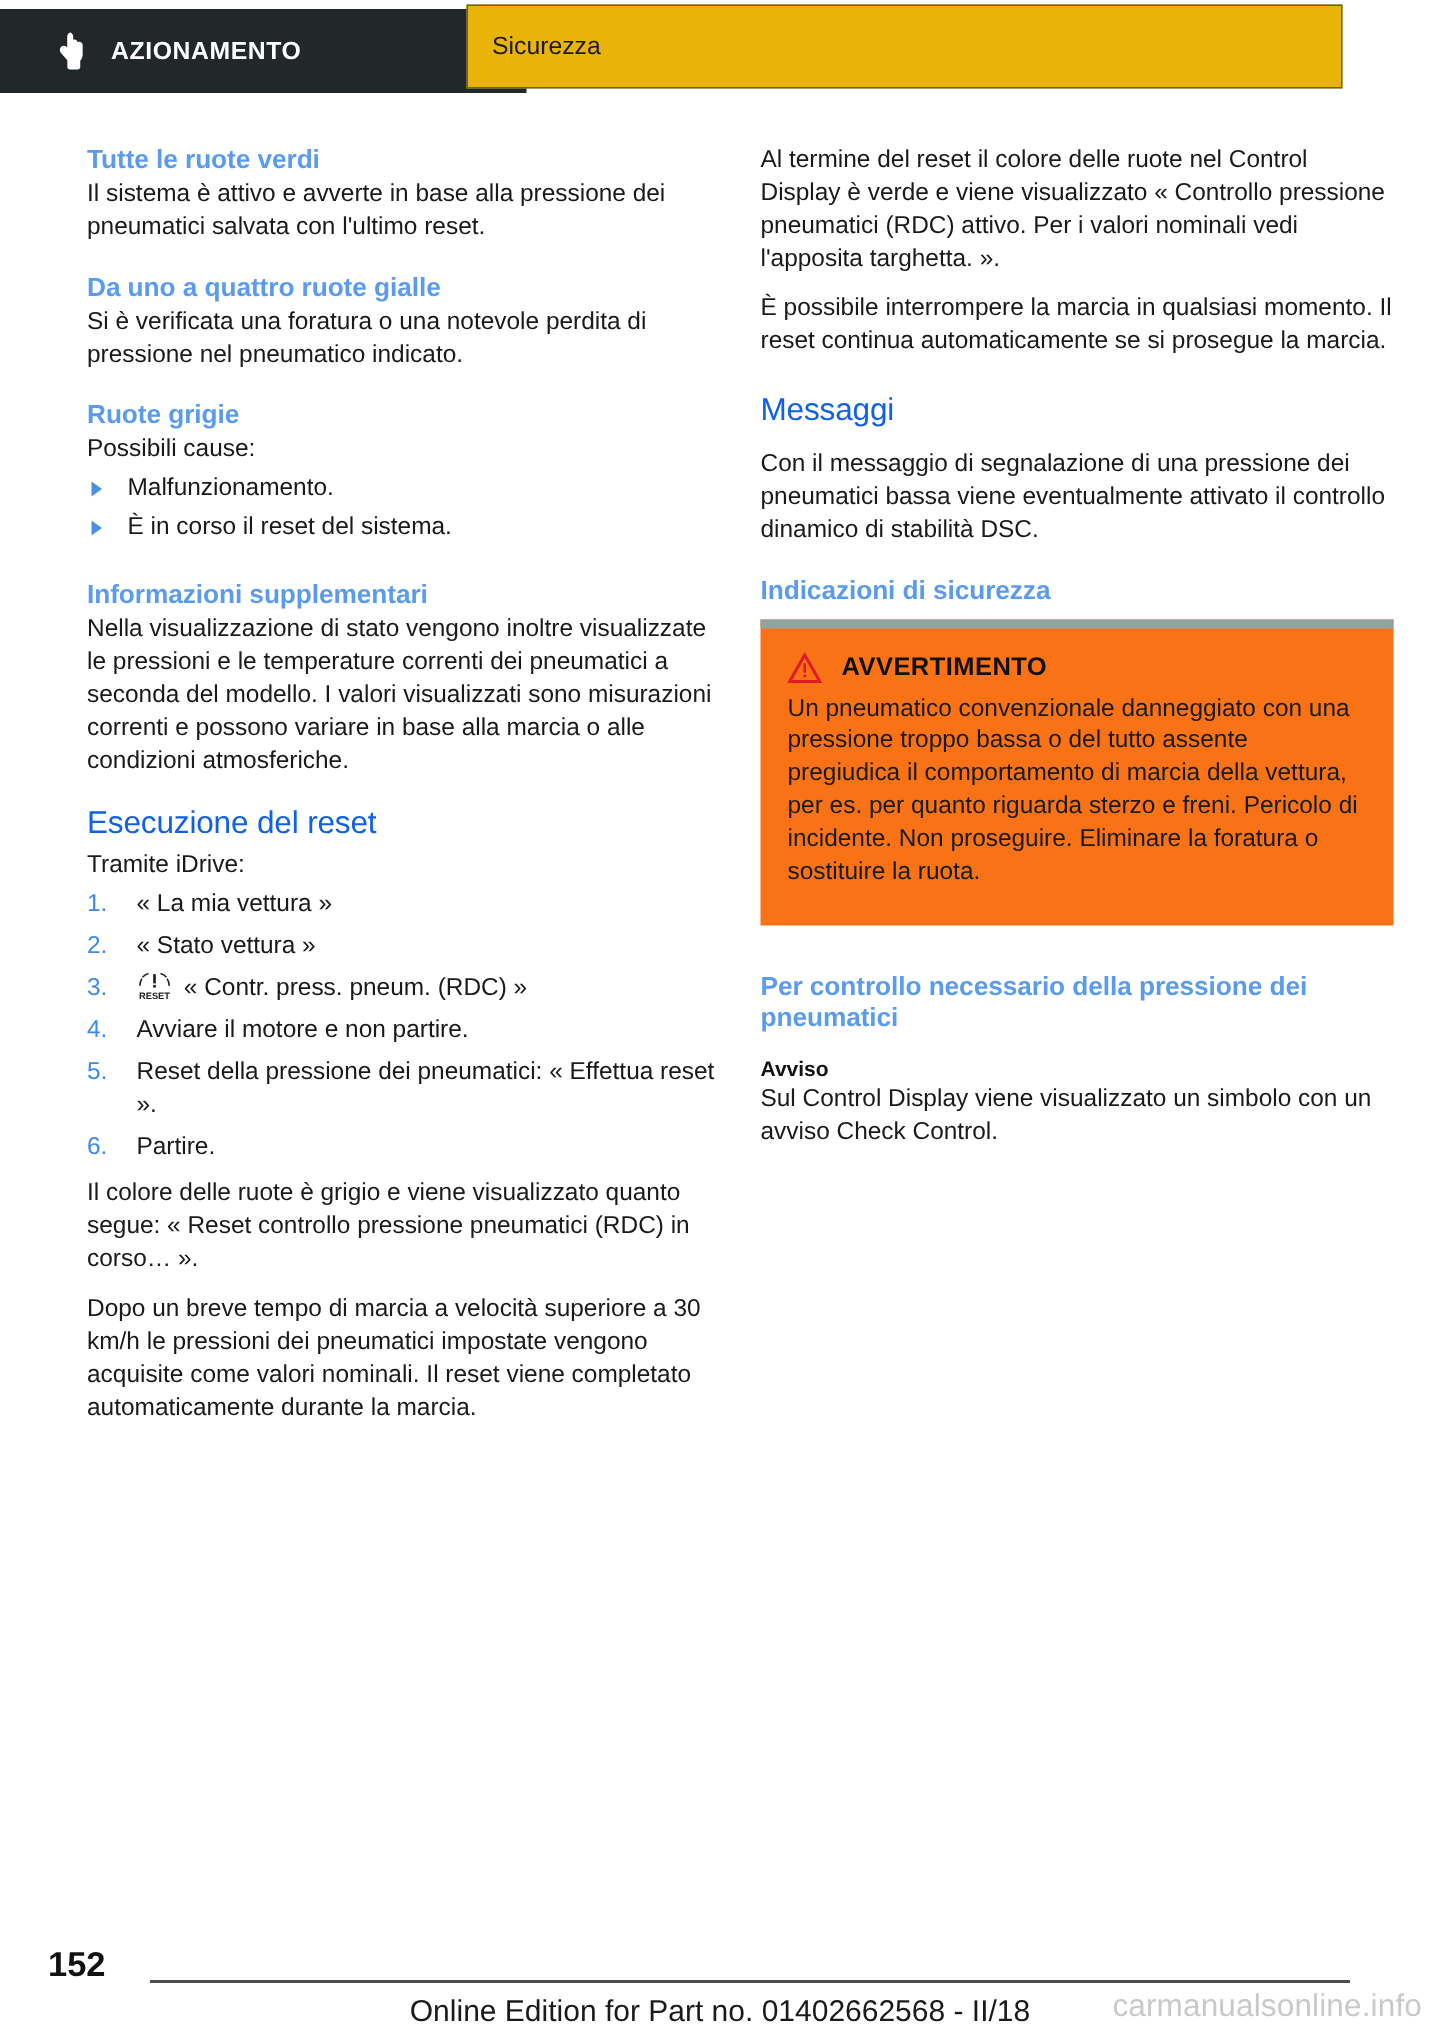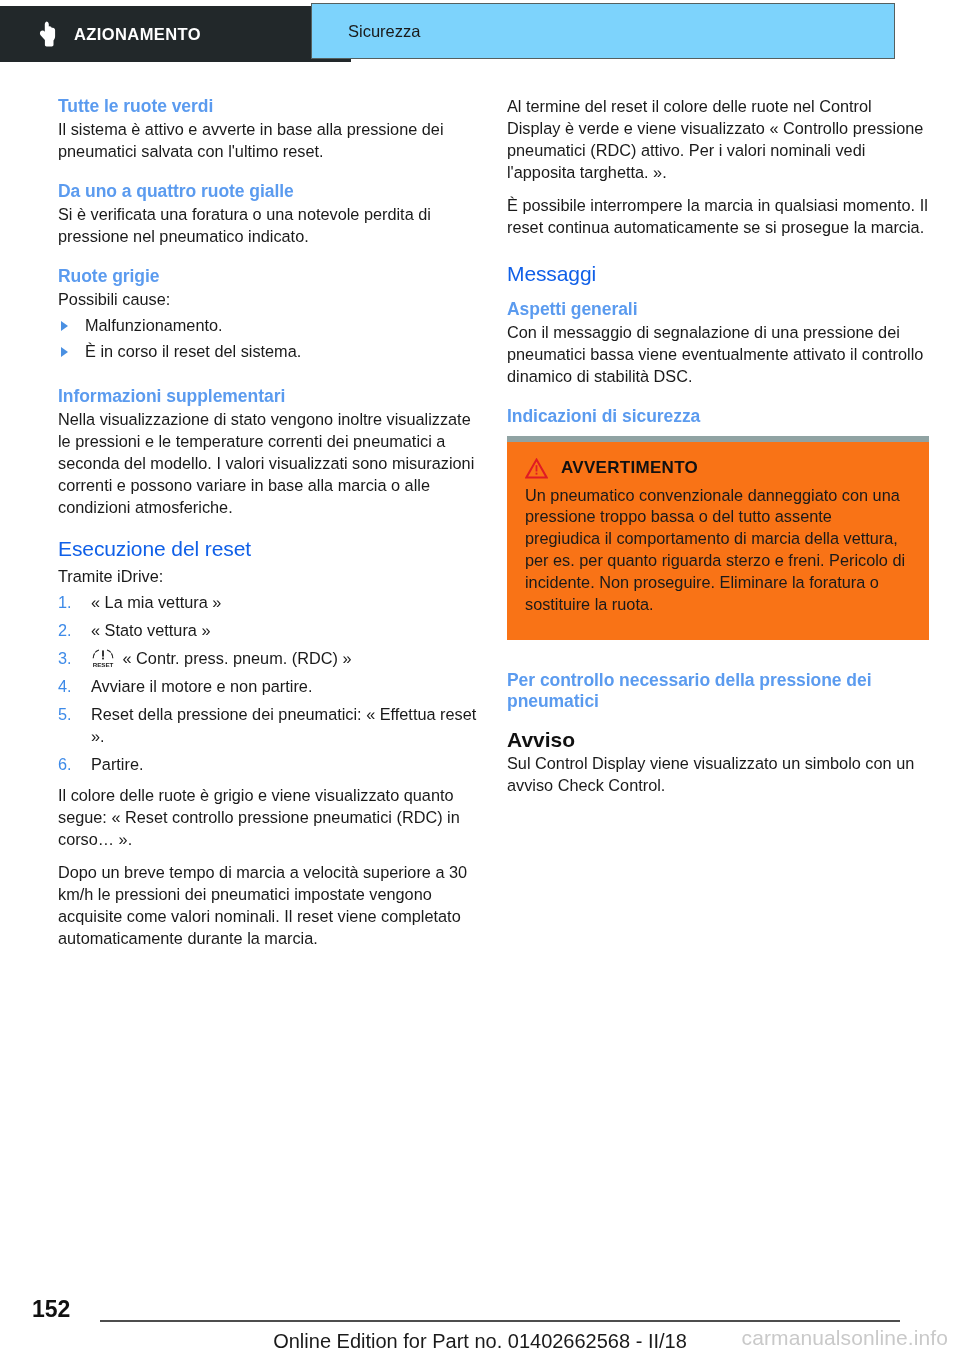--- a/index.html
+++ b/index.html
@@ -49,26 +49,26 @@
     letter-spacing: 0.4px;
     margin-left: 16px;
     white-space: nowrap;
   }
   .tab-light {
     position: absolute;
     left: 311px;
     top: 3px;
     width: 584px;
     height: 56px;
-    background: #7dd3fc;
+    background: #eab308;
     border: 1.6px solid #55605f;
     box-sizing: border-box;
     display: flex;
     align-items: center;
-    padding-left: 36px;
+    padding-left: 16px;
   }
   .tab-light-label {
     color: #1a1a1a;
     font-size: 16.5px;
     white-space: nowrap;
   }
 
   
   .columns {
     position: absolute;
@@ -96,21 +96,21 @@
   }
   h3.h-minor {
     font-size: 17.5px;
     font-weight: bold;
     color: #5b9bef;
     margin: 0 0 2px 0;
     line-height: 1.2;
     letter-spacing: -0.05px;
   }
   h4.h-bold {
-    font-size: 21px;
+    font-size: 14px;
     font-weight: bold;
     color: #111111;
     margin: 0 0 1px 0;
     line-height: 1.2;
   }
 
   p.body-text {
     font-size: 16.3px;
     line-height: 1.345;
     margin: 0 0 11px 0;
@@ -346,21 +346,20 @@
 
     <p class="body-text">Al termine del reset il colore delle ruote nel Control Display è verde e viene visualizzato « Controllo pressione pneumatici (RDC) attivo. Per i valori nominali vedi l'apposita targhetta. ».</p>
     <p class="body-text">È possibile interrompere la marcia in qualsiasi momento. Il reset continua automaticamente se si prosegue la marcia.</p>
 
     <div class="spacer-md"></div>
 
     <h2 class="h-major">Messaggi</h2>
 
     <div class="spacer-sm"></div>
 
-    <h3 class="h-minor">Aspetti generali</h3>
     <p class="body-text">Con il messaggio di segnalazione di una pressione dei pneumatici bassa viene eventualmente attivato il controllo dinamico di stabilità DSC.</p>
 
     <div class="spacer-sm"></div>
 
     <h3 class="h-minor">Indicazioni di sicurezza</h3>
 
     <div class="spacer-sm"></div>
 
     <div class="warn-box">
       <div class="warn-head">

